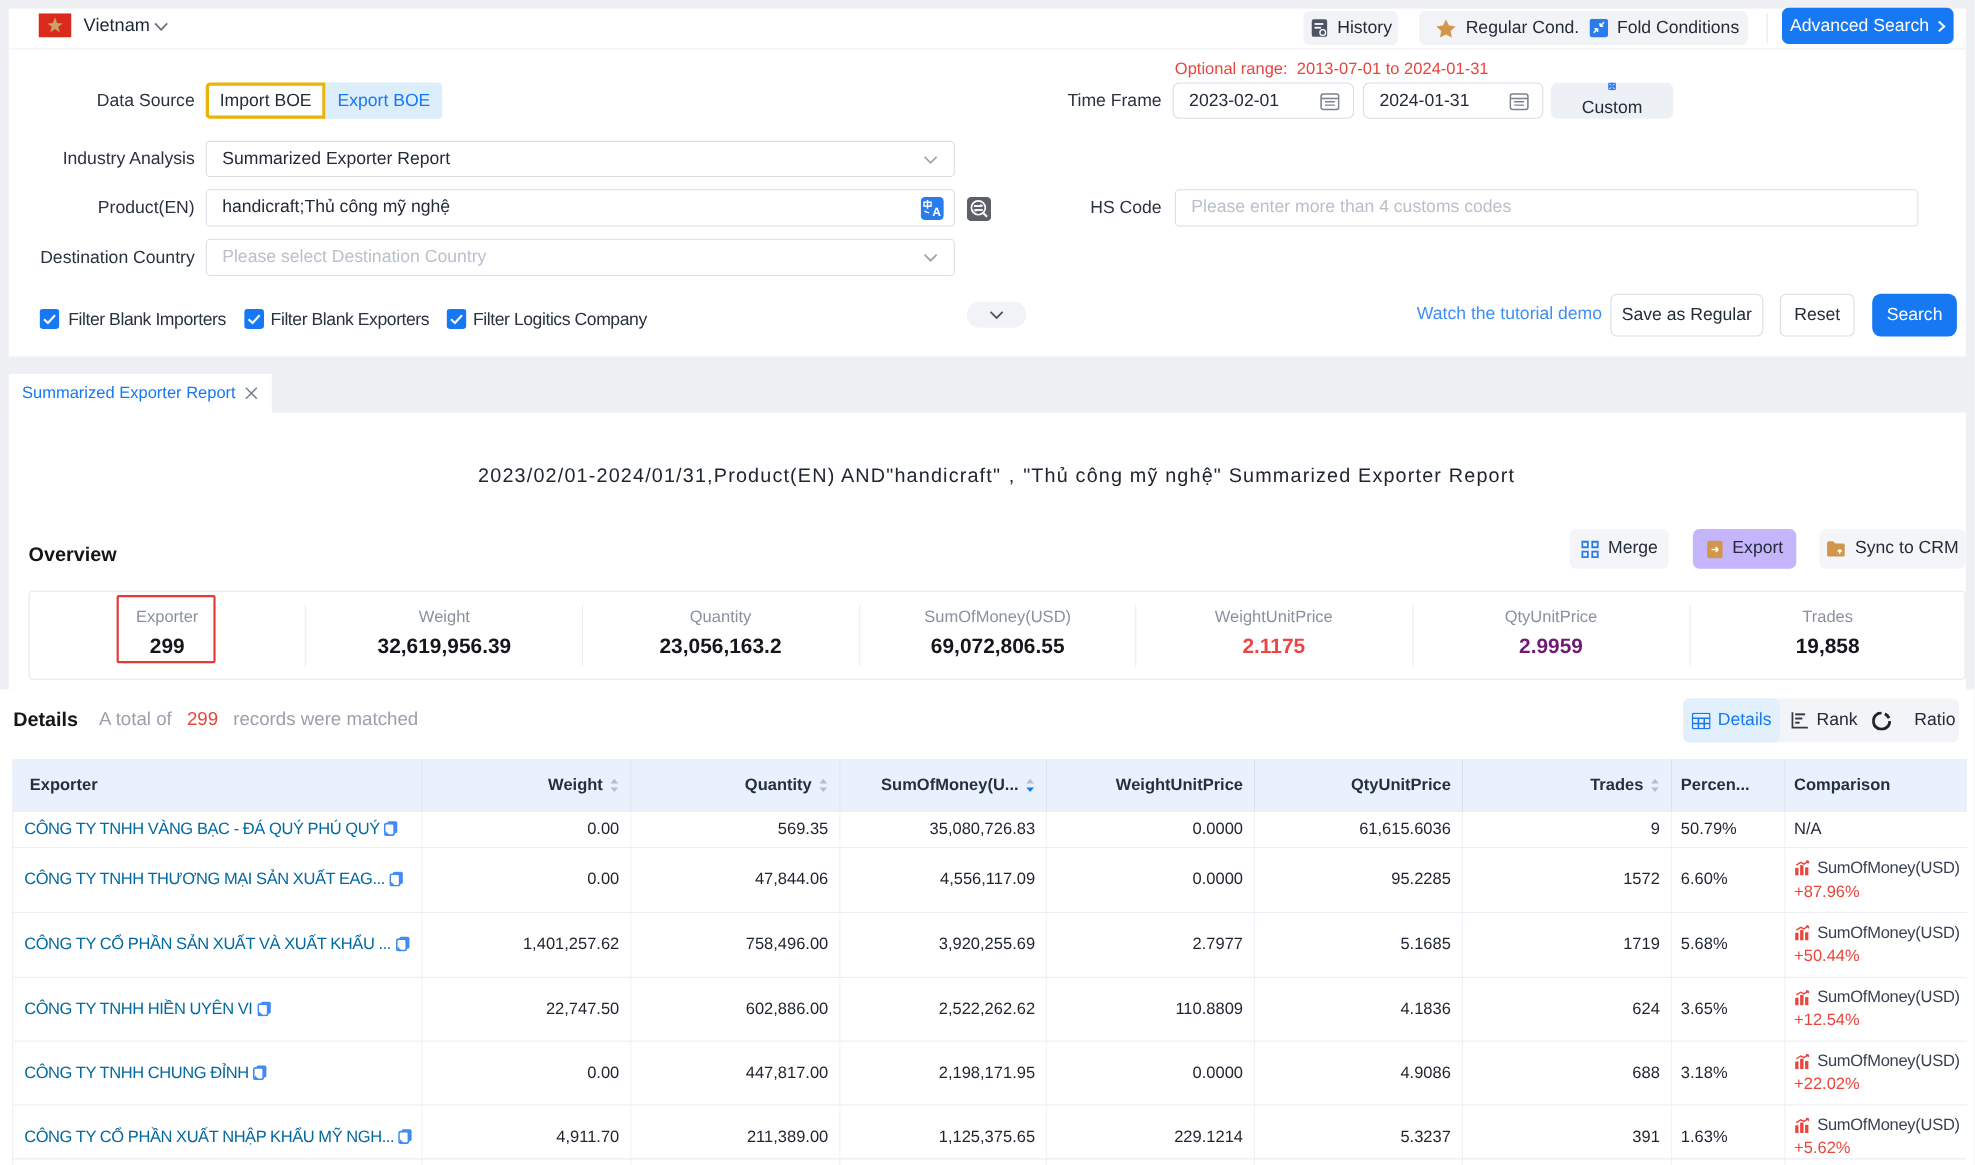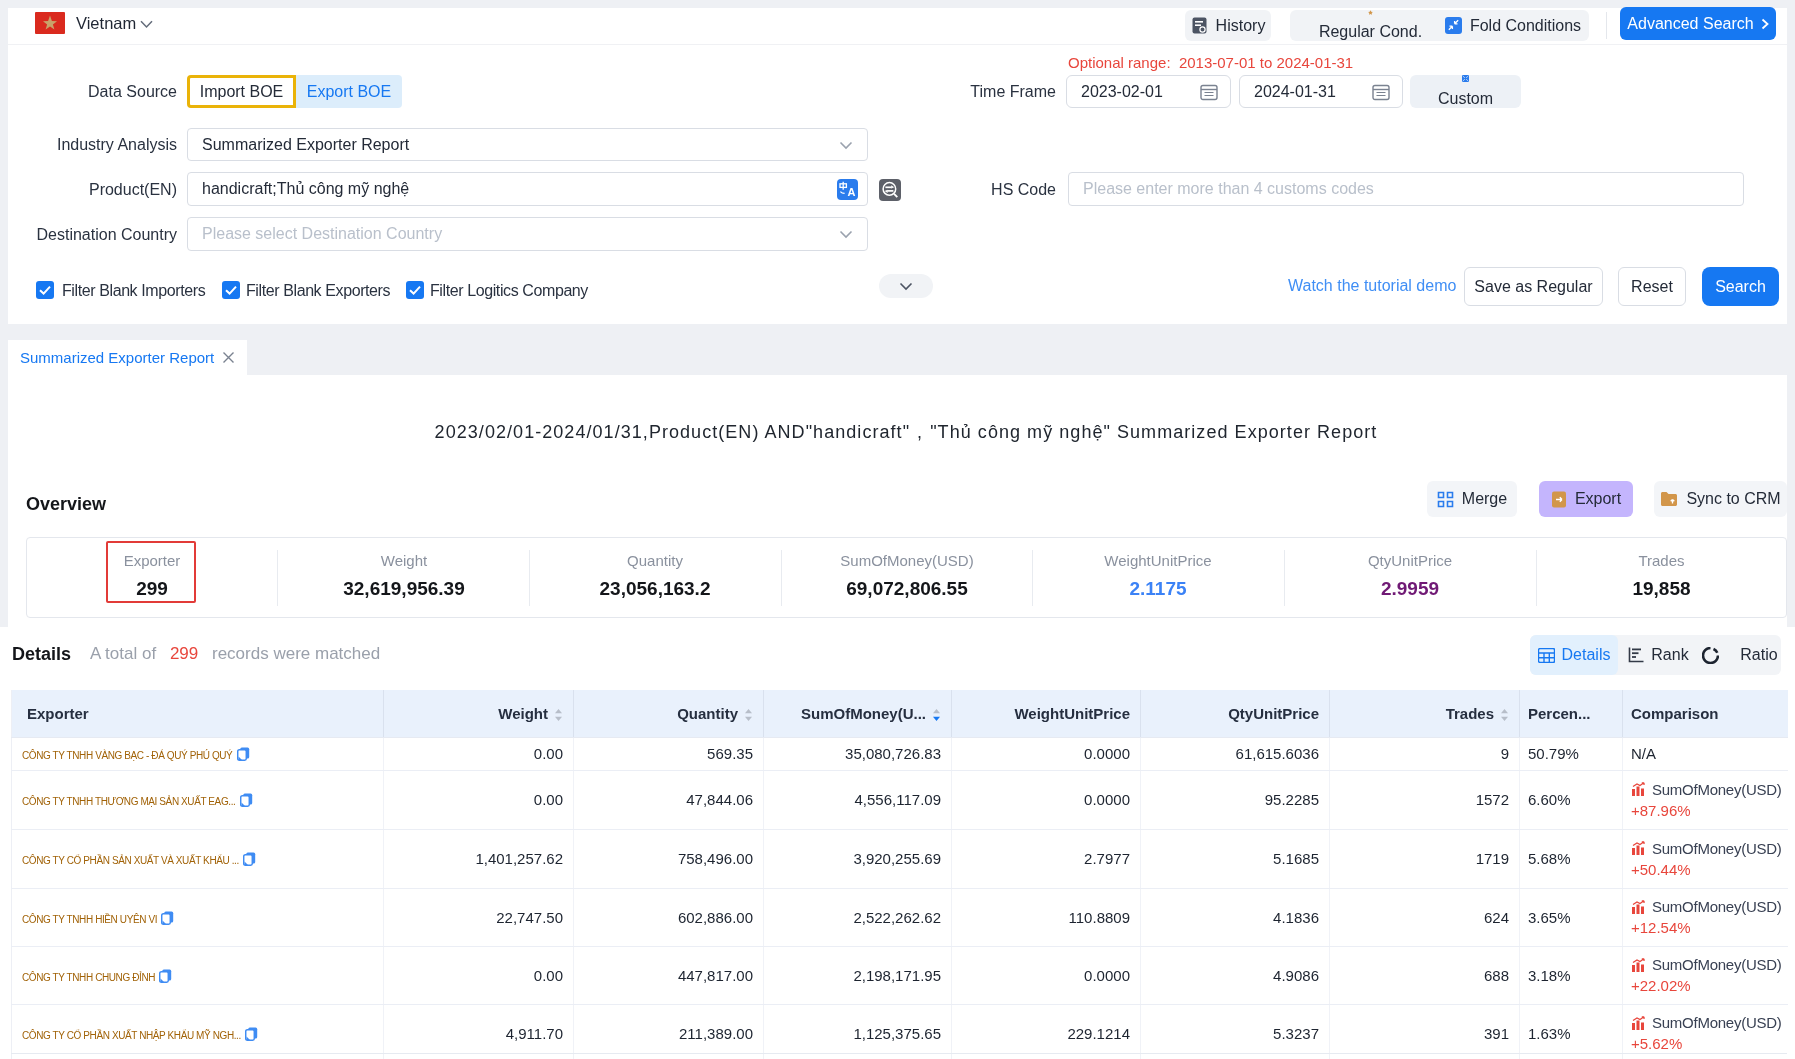--- a/index.html
+++ b/index.html
@@ -22,21 +22,21 @@
   table.dt th { background:#e9f1fc; font-weight:bold; color:#262f40; border-right:1px solid #d9e1ee; border-bottom:1px solid #e6eaf2; }
   table.dt td { background:#fff; color:#1d2430; border-right:1px solid #f0f2f7; border-bottom:1px solid #ebeef5; }
   table.dt th, table.dt td { padding:0 10px; overflow:hidden; white-space:nowrap; }
   table.dt td.pct, table.dt th.pct { padding:0 8px; }
   table.dt td.cmp, table.dt th.cmp { padding:0 8px; }
   .cmpline { display:flex; align-items:center; gap:6px; }
   .cmpline svg { flex:0 0 auto; }
   .cmpline span { color:#394153; letter-spacing:-0.25px; }
   table.dt th:last-child, table.dt td:last-child { border-right:none; }
   .num { text-align:right; }
-  .cmpname { color:#a16207; font-size:10px; letter-spacing:-0.4px; }
+  .cmpname { color:#0369a1; font-size:15px; letter-spacing:-0.4px; }
   .red { color:#e8463c; }
   .sorters { display:inline-block; vertical-align:middle; margin-left:6px; }
 </style>
 </head>
 <body>
   <div class="abs graytop"></div>
   <div class="abs whitebottom"></div>
   <div class="abs card1"></div>
   <div class="abs tab"></div>
   <div class="abs card2"></div>
@@ -53,21 +53,21 @@
 
   <div class="abs ghostbtn" style="left:1185px;top:10px;width:86px;height:31px;">
     <svg width="17" height="17" viewBox="0 0 17 17">
       <rect x="1.5" y="0.5" width="14" height="16" rx="2" fill="#4c5463"></rect>
       <rect x="4" y="4" width="8" height="1.6" fill="#fff"></rect>
       <rect x="4" y="7.4" width="6" height="1.6" fill="#fff"></rect>
       <circle cx="11.5" cy="12.5" r="2.6" fill="#4c5463" stroke="#fff" stroke-width="1.2"></circle>
     </svg>
     <span>History</span>
   </div>
-  <div class="abs ghostbtn" style="left:1290px;top:10px;width:161px;height:31px;flex-direction:column;">
+  <div class="abs ghostbtn" style="left:1290px;top:10px;width:161px;height:31px;">
     <svg width="19" height="18" viewBox="0 0 19 18">
       <path d="M9.5 0.8 L12.2 6.2 L18.2 7 L13.8 11.2 L14.9 17.1 L9.5 14.3 L4.1 17.1 L5.2 11.2 L0.8 7 L6.8 6.2 Z" fill="#d2964a"></path>
     </svg>
     <span>Regular Cond.</span>
   </div>
   <div class="abs ghostbtn" style="left:1437px;top:10px;width:152px;height:31px;">
     <svg width="17" height="17" viewBox="0 0 17 17">
       <rect width="17" height="17" rx="3" fill="#2a7ced"></rect>
       <path d="M13.2 3.2 L9.6 6.8 M9.6 6.8 L9.6 3.9 M9.6 6.8 L12.5 6.8" stroke="#fff" stroke-width="1.3" fill="none"></path>
       <path d="M3.8 12.8 L7.4 9.2 M7.4 9.2 L7.4 12.1 M7.4 9.2 L4.5 9.2" stroke="#fff" stroke-width="1.3" fill="none"></path>
@@ -219,21 +219,21 @@
 
   <div class="abs" style="left:26px;top:552px;width:252px;text-align:center;font-size:15px;color:#8a919e;">Exporter</div>
   <div class="abs" style="left:26px;top:578px;width:252px;text-align:center;font-size:19px;font-weight:bold;color:#14161a;">299</div>
   <div class="abs" style="left:278px;top:552px;width:252px;text-align:center;font-size:15px;color:#8a919e;">Weight</div>
   <div class="abs" style="left:278px;top:578px;width:252px;text-align:center;font-size:19px;font-weight:bold;color:#14161a;">32,619,956.39</div>
   <div class="abs" style="left:529px;top:552px;width:252px;text-align:center;font-size:15px;color:#8a919e;">Quantity</div>
   <div class="abs" style="left:529px;top:578px;width:252px;text-align:center;font-size:19px;font-weight:bold;color:#14161a;">23,056,163.2</div>
   <div class="abs" style="left:781px;top:552px;width:252px;text-align:center;font-size:15px;color:#8a919e;">SumOfMoney(USD)</div>
   <div class="abs" style="left:781px;top:578px;width:252px;text-align:center;font-size:19px;font-weight:bold;color:#14161a;">69,072,806.55</div>
   <div class="abs" style="left:1032px;top:552px;width:252px;text-align:center;font-size:15px;color:#8a919e;">WeightUnitPrice</div>
-  <div class="abs" style="left:1032px;top:578px;width:252px;text-align:center;font-size:19px;font-weight:bold;color:#3b82f6;">2.1175</div>
+  <div class="abs" style="left:1032px;top:578px;width:252px;text-align:center;font-size:19px;font-weight:bold;color:#ef4444;">2.1175</div>
   <div class="abs" style="left:1284px;top:552px;width:252px;text-align:center;font-size:15px;color:#8a919e;">QtyUnitPrice</div>
   <div class="abs" style="left:1284px;top:578px;width:252px;text-align:center;font-size:19px;font-weight:bold;color:#701a75;">2.9959</div>
   <div class="abs" style="left:1536px;top:552px;width:251px;text-align:center;font-size:15px;color:#8a919e;">Trades</div>
   <div class="abs" style="left:1536px;top:578px;width:251px;text-align:center;font-size:19px;font-weight:bold;color:#14161a;">19,858</div>
 
   <div class="abs" style="left:106px;top:541px;width:90px;height:62px;border:2px solid #e23b38;border-radius:2px;"></div>
 
   <div class="abs" style="left:12px;top:644px;font-size:18px;font-weight:bold;color:#14161a;">Details</div>
   <div class="abs" style="left:90px;top:644px;font-size:17px;color:#9aa0ab;">A total of <span style="color:#e8463c;padding:0 9px;">299</span> records were matched</div>
 

